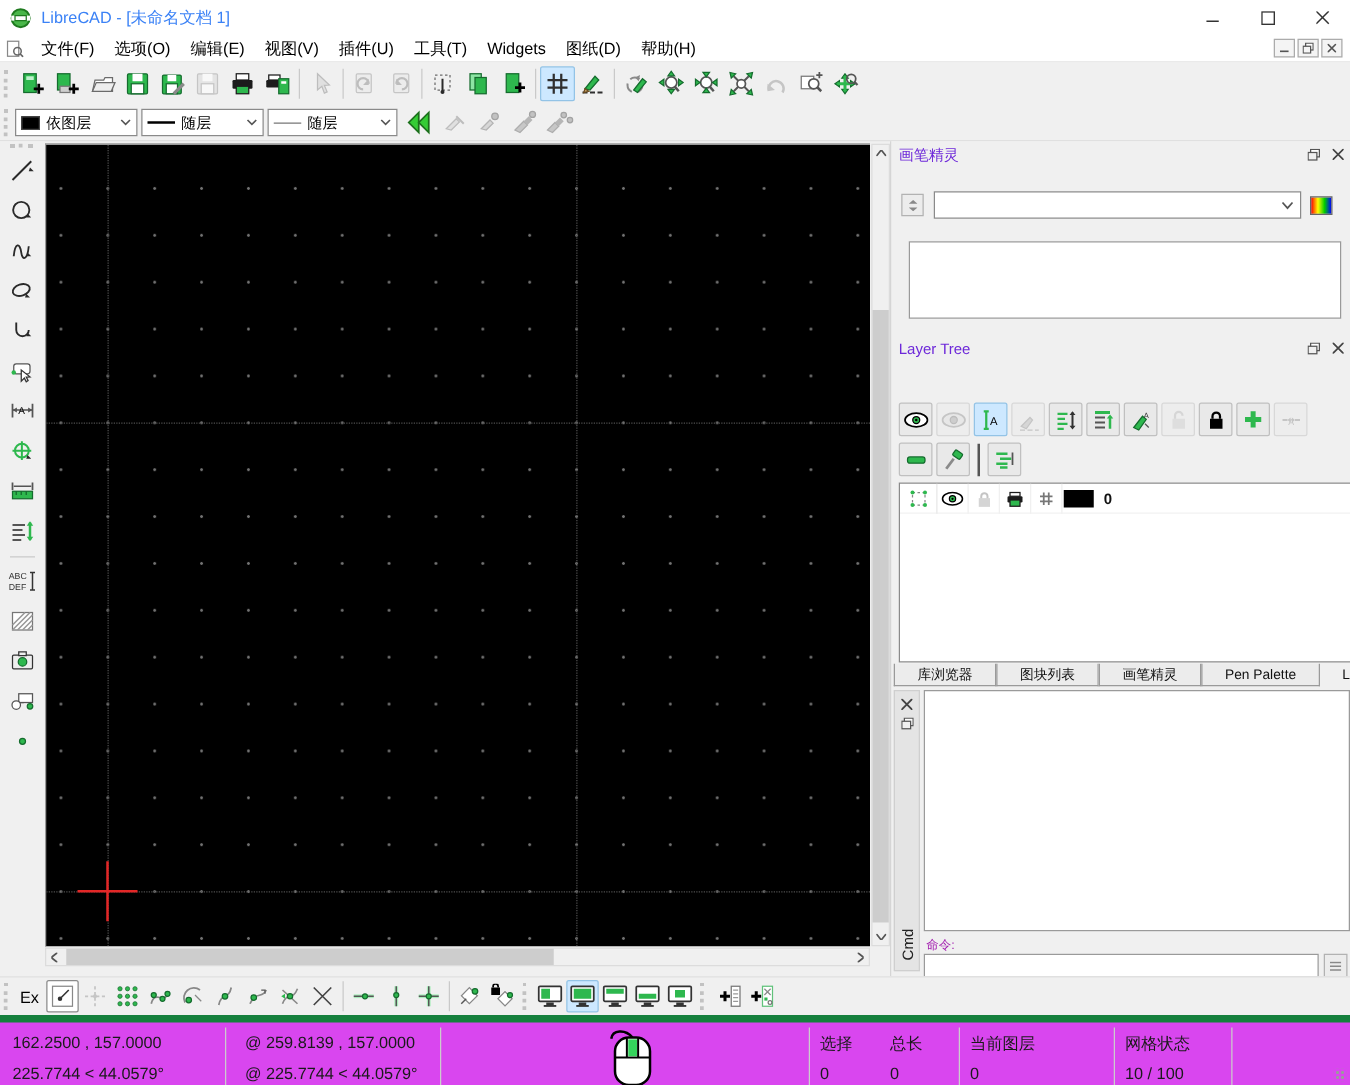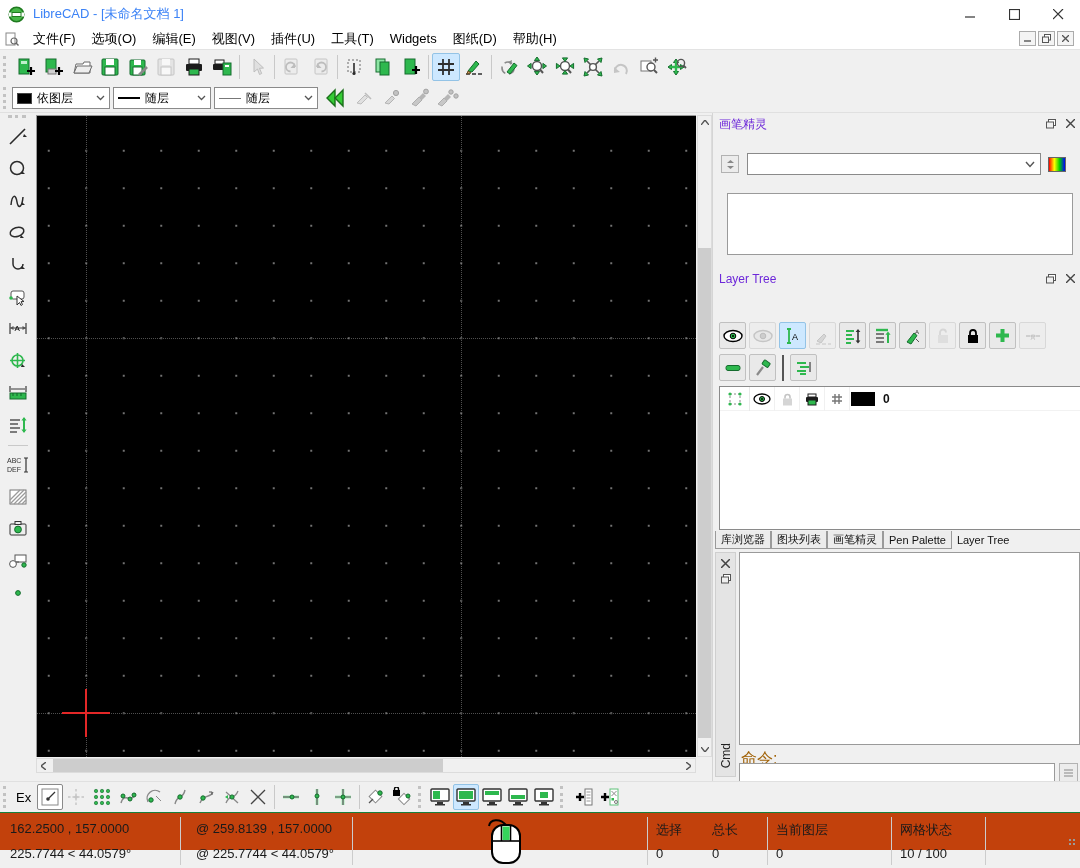--- a/index.html
+++ b/index.html
@@ -80,41 +80,41 @@
   .ltb{width:27px;height:27px;border:1px solid #c0c0c0;background:#e9e9e9;border-radius:2px;display:flex;align-items:center;justify-content:center}
   .ltb.on{background:#cde8ff;border-color:#93c3e6}
   .ltb-sep{width:2px;height:26px;background:#555;margin:0 3px}
   .layer-list{position:absolute;left:6px;top:116px;width:362px;height:144px;background:#fff;border:1px solid #8a8a8a}
   .layer-row{display:flex;align-items:center;height:24px;border-bottom:1px solid #f2f2f2}
   .lr-cell{width:25px;height:24px;display:flex;align-items:center;justify-content:center;border-right:1px solid #f0f0f0}
   .lr-cell.first{width:30px;border-right:1px solid #e8e8e8}
   .lr-swatch{width:24px;height:14px;background:#000}
   .lr-name{margin-left:8px;font-weight:bold;font-size:12px}
   .dock-tabs{position:absolute;left:2px;top:261px;display:flex;height:18px}
-  .dtab{padding:2px 5px;font-size:11px;border:1px solid #9a9a9a;border-top:none;background:#ececec;white-space:nowrap;display:flex;align-items:center}
+  .dtab{padding:2px 18px;font-size:11px;border:1px solid #9a9a9a;border-top:none;background:#ececec;white-space:nowrap;display:flex;align-items:center}
   .dtab.active{background:#f0f0f0;border:none;font-size:11px}
 
   .panel-command{position:absolute;left:0;top:439px;width:368px;height:229px}
   .cmd-strip{position:absolute;left:2px;top:0;width:21px;height:225px;background:#e4e4e4;border:1px solid #cfcfcf;display:flex;flex-direction:column;align-items:center}
   .cmd-strip .s-btn{margin-top:6px;color:#444}
   .vtext{writing-mode:vertical-rl;transform:rotate(180deg);font-size:12px;color:#222;margin-top:auto;margin-bottom:8px}
   .cmd-history{position:absolute;left:26px;top:0;width:341px;height:193px;background:#fff;border:1px solid #9a9a9a}
-  .cmd-label{position:absolute;left:28px;top:197px;font-size:16px;color:#a16207}
+  .cmd-label{position:absolute;left:28px;top:197px;font-size:10px;color:#a21caf}
   .cmd-input{position:absolute;left:26px;top:211px;width:316px;height:19px;border:1px solid #9a9a9a;background:#fff;font-family:inherit;font-size:12px;padding:0 3px}
   .cmd-menu-btn{position:absolute;left:346px;top:211px;width:19px;height:19px;border:1px solid #b2b2b2;background:#ececec;display:flex;align-items:center;justify-content:center;color:#777;font-size:9px}
 
   
   .snapbar{position:absolute;left:0;top:781px;width:1080px;height:31px;background:#f0f0f0;border-top:1px solid #e0e0e0;display:flex;align-items:center}
   .ex-label{font-size:13px;color:#000;margin:0 6px 0 4px}
   .sb{width:26px;height:26px;display:flex;align-items:center;justify-content:center;border:1px solid transparent;border-radius:2px}
   .sb.checked{background:#fff;border-color:#8a8a8a}
   .sb.on{background:#cde8ff;border-color:#93c3e6}
 
   
-  .statusbar{position:absolute;left:0;top:812px;width:1080px;height:38px;background:#c2410c;border-top:1px solid #15803d}
+  .statusbar{position:absolute;left:0;top:812px;width:1080px;height:56px;background:#d946ef;border-top:6px solid #15803d}
   .st-sep{position:absolute;top:4px;height:48px;width:1px;background:#ccc}
   .st-line{position:absolute;font-size:13px;color:#1a1a1a;white-space:nowrap}
   .st-label{position:absolute;font-size:13px;color:#1a1a1a;white-space:nowrap}
   .st-value{position:absolute;font-size:13px;color:#1a1a1a;white-space:nowrap}
   .grip{position:absolute;right:3px;bottom:3px;width:10px;height:10px;
     background-image:radial-gradient(circle,#9a9a9a 1px,transparent 1.4px);background-size:4px 4px;background-position:1px 1px}
 </style>
 </head>
 <body>
 

